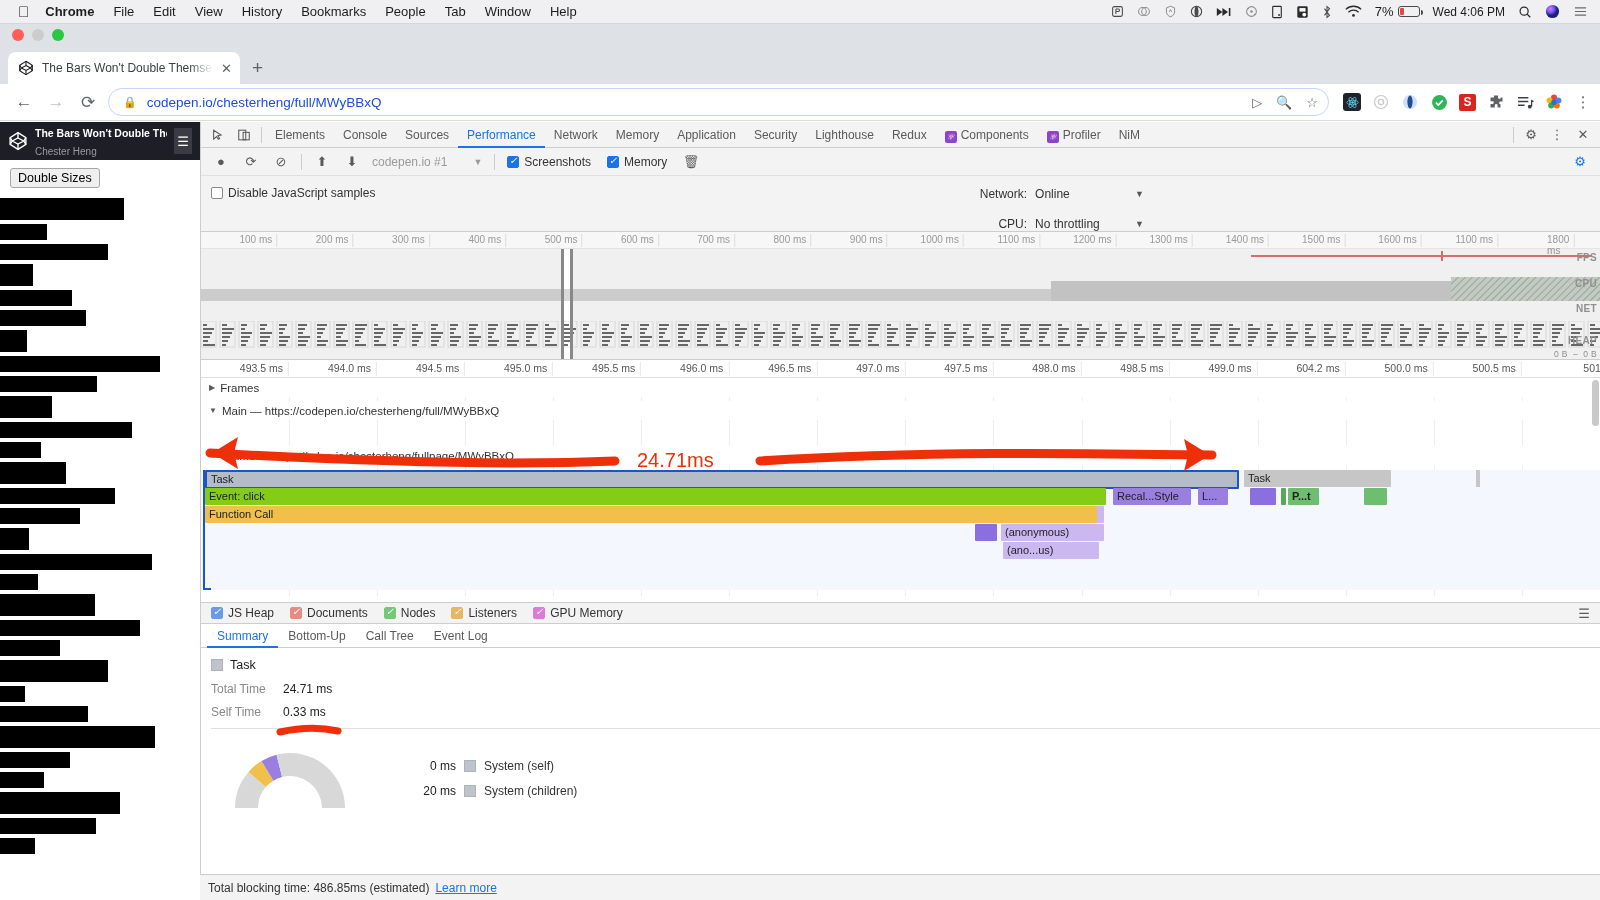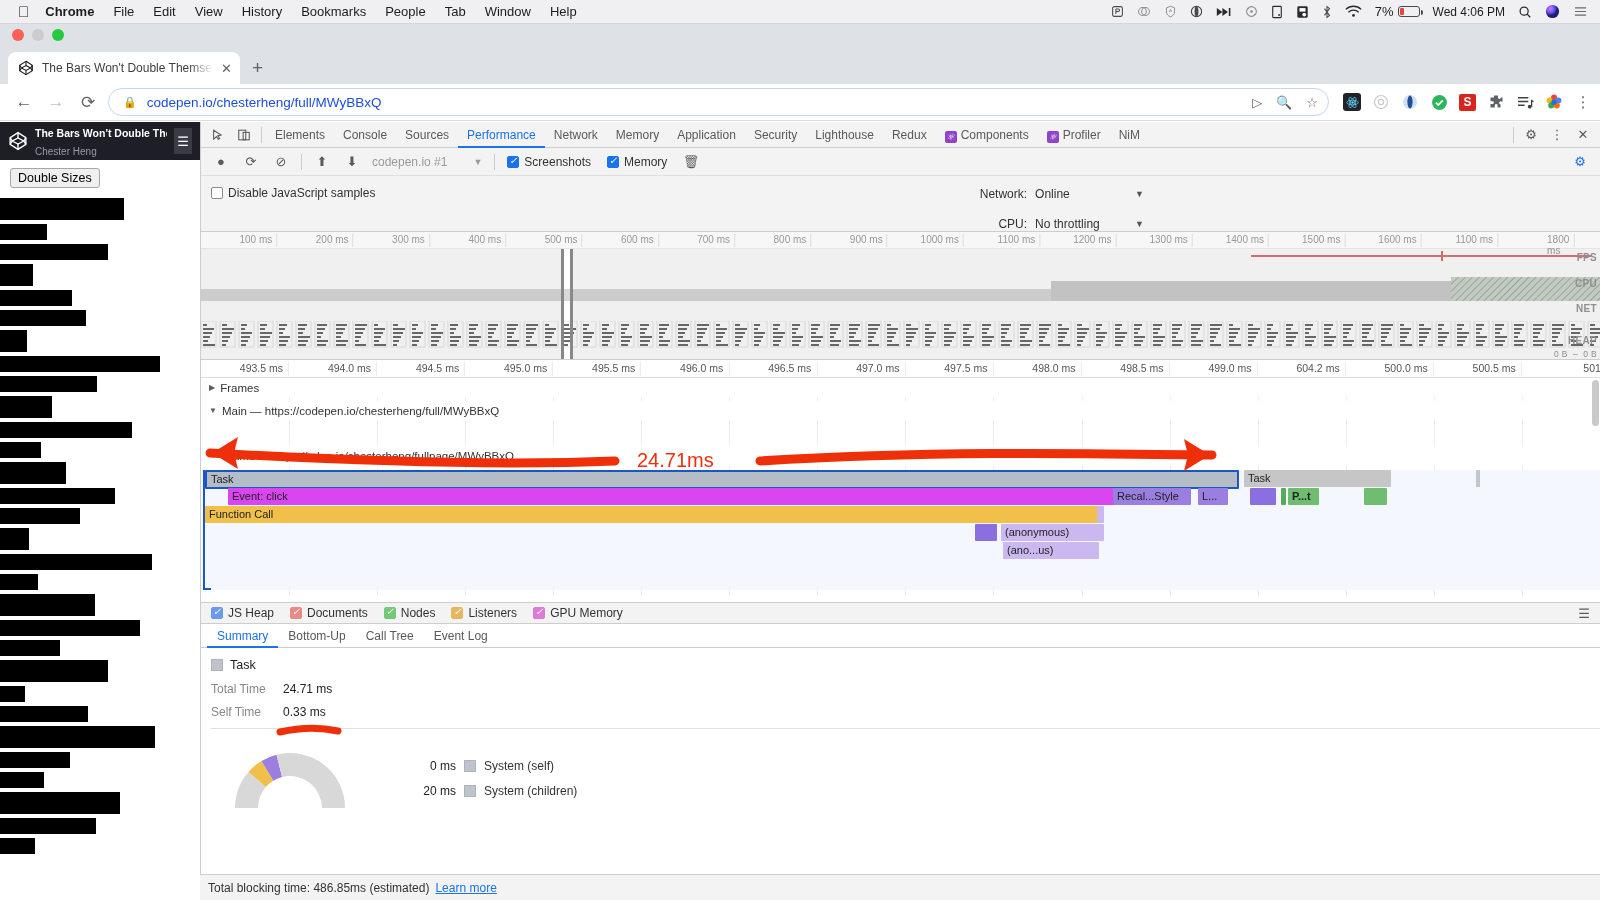--- a/index.html
+++ b/index.html
@@ -1297,21 +1297,21 @@
           <div class="grp" style="top: 68px;">
             <span class="arr">▼</span>
             <span>Frame — https://cdpn.io/chesterheng/fullpage/MWyBBxQ</span>
           </div>
           <div class="grp" style="top: 218px;">
             <span class="arr">▶</span>
             <span>Raster</span>
           </div>
           <div class="ev" style="left: 4px; width: 1034px; top: 92px; background: rgb(180, 188, 198); border: 2px solid rgb(26, 87, 196); height: 19px; line-height: 15px;">Task</div>
           <div class="ev" style="left: 1043px; width: 147px; top: 92px; background: rgb(198, 198, 198);">Task</div>
-          <div class="ev" style="left: 4px; width: 901px; top: 110px; background: #d946ef; margin-left: 23px;">Event: click</div>
+          <div class="ev" style="left: 4px; width: 901px; top: 110px; background: #84cc16;">Event: click</div>
           <div class="ev" style="left: 912px; width: 78px; top: 110px; background: rgb(154, 126, 224);">Recal...Style</div>
           <div class="ev" style="left: 997px; width: 30px; top: 110px; background: rgb(154, 126, 224);">L...</div>
           <div class="ev" style="left: 1049px; width: 26px; top: 110px; background: rgb(139, 111, 224);"></div>
           <div class="ev" style="left: 1080px; width: 5px; top: 110px; background: rgb(90, 168, 92);"></div>
           <div class="ev" style="left: 1087px; width: 31px; top: 110px; background: rgb(111, 189, 113); font-weight: bold;">P...t</div>
           <div class="ev" style="left: 1163px; width: 23px; top: 110px; background: rgb(111, 189, 113);"></div>
           <div class="ev" style="left: 4px; width: 896px; top: 128px; background: rgb(240, 192, 74);">Function Call</div>
           <div class="ev" style="left: 896px; width: 7px; top: 128px; background: rgb(203, 184, 240);"></div>
           <div class="ev" style="left: 774px; width: 22px; top: 146px; background: rgb(139, 111, 224);"></div>
           <div class="ev" style="left: 800px; width: 100px; top: 146px; background: rgb(203, 184, 240);">(anonymous)</div>

